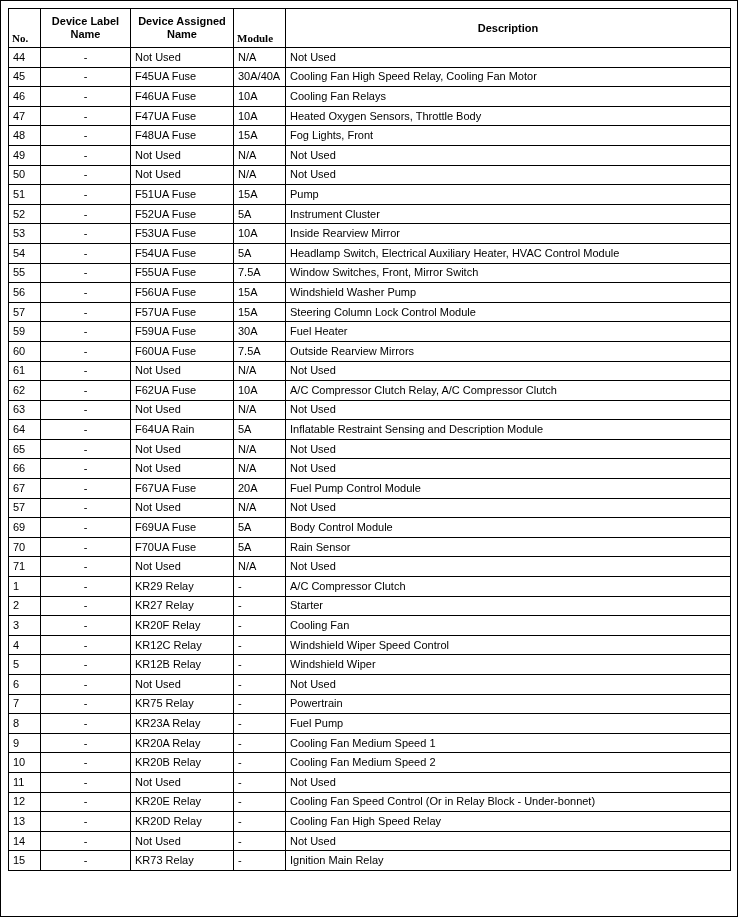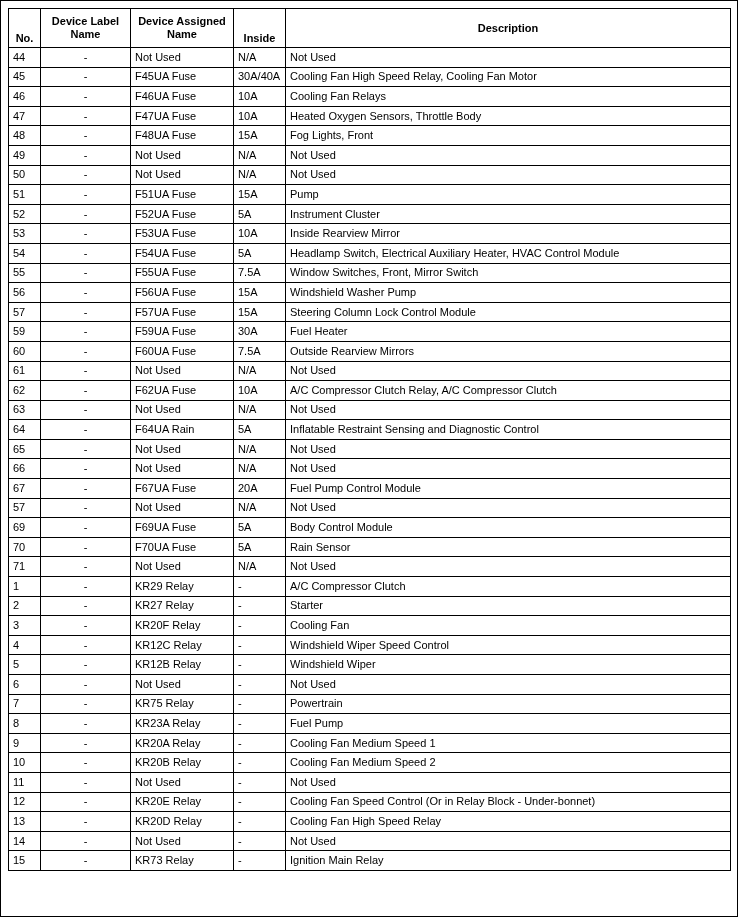--- a/index.html
+++ b/index.html
@@ -33,23 +33,24 @@
     font-size: 11px;
     white-space: pre-line;
     text-align: center;
     vertical-align: middle;
     padding: 2px 3px;
     height: 34px;
     line-height: 13px;
   }
   table.fuse-table th.h0,
   table.fuse-table th.h3 {
-    text-align: center;
+    text-align: left;
     vertical-align: bottom;
     white-space: nowrap;
+    font-family: Liberation Serif, serif;
   }
   table.fuse-table td {
     padding: 0 4px;
     height: 18.6px;
     line-height: 13px;
     white-space: nowrap;
     text-align: left;
     vertical-align: middle;
   }
   table.fuse-table td.c1 {
@@ -73,21 +74,21 @@
       <col class="col-rating">
       <col class="col-desc">
     </colgroup>
     <thead>
       <tr>
         <th class="h0">No.</th>
         <th class="h1">Device Label
 Name</th>
         <th class="h2">Device Assigned
 Name</th>
-        <th class="h3">Inside</th>
+        <th class="h3">Module</th>
         <th class="h4">Description</th>
       </tr>
     </thead>
     <tbody>
         <tr>
           <td class="c0">44</td>
           <td class="c1">-</td>
           <td class="c2">Not Used</td>
           <td class="c3">N/A</td>
           <td class="c4">Not Used</td>
@@ -216,21 +217,21 @@
           <td class="c1">-</td>
           <td class="c2">Not Used</td>
           <td class="c3">N/A</td>
           <td class="c4">Not Used</td>
         </tr>
         <tr>
           <td class="c0">64</td>
           <td class="c1">-</td>
           <td class="c2">F64UA Rain</td>
           <td class="c3">5A</td>
-          <td class="c4">Inflatable Restraint Sensing and Diagnostic Control</td>
+          <td class="c4">Inflatable Restraint Sensing and Description Module</td>
         </tr>
         <tr>
           <td class="c0">65</td>
           <td class="c1">-</td>
           <td class="c2">Not Used</td>
           <td class="c3">N/A</td>
           <td class="c4">Not Used</td>
         </tr>
         <tr>
           <td class="c0">66</td>

